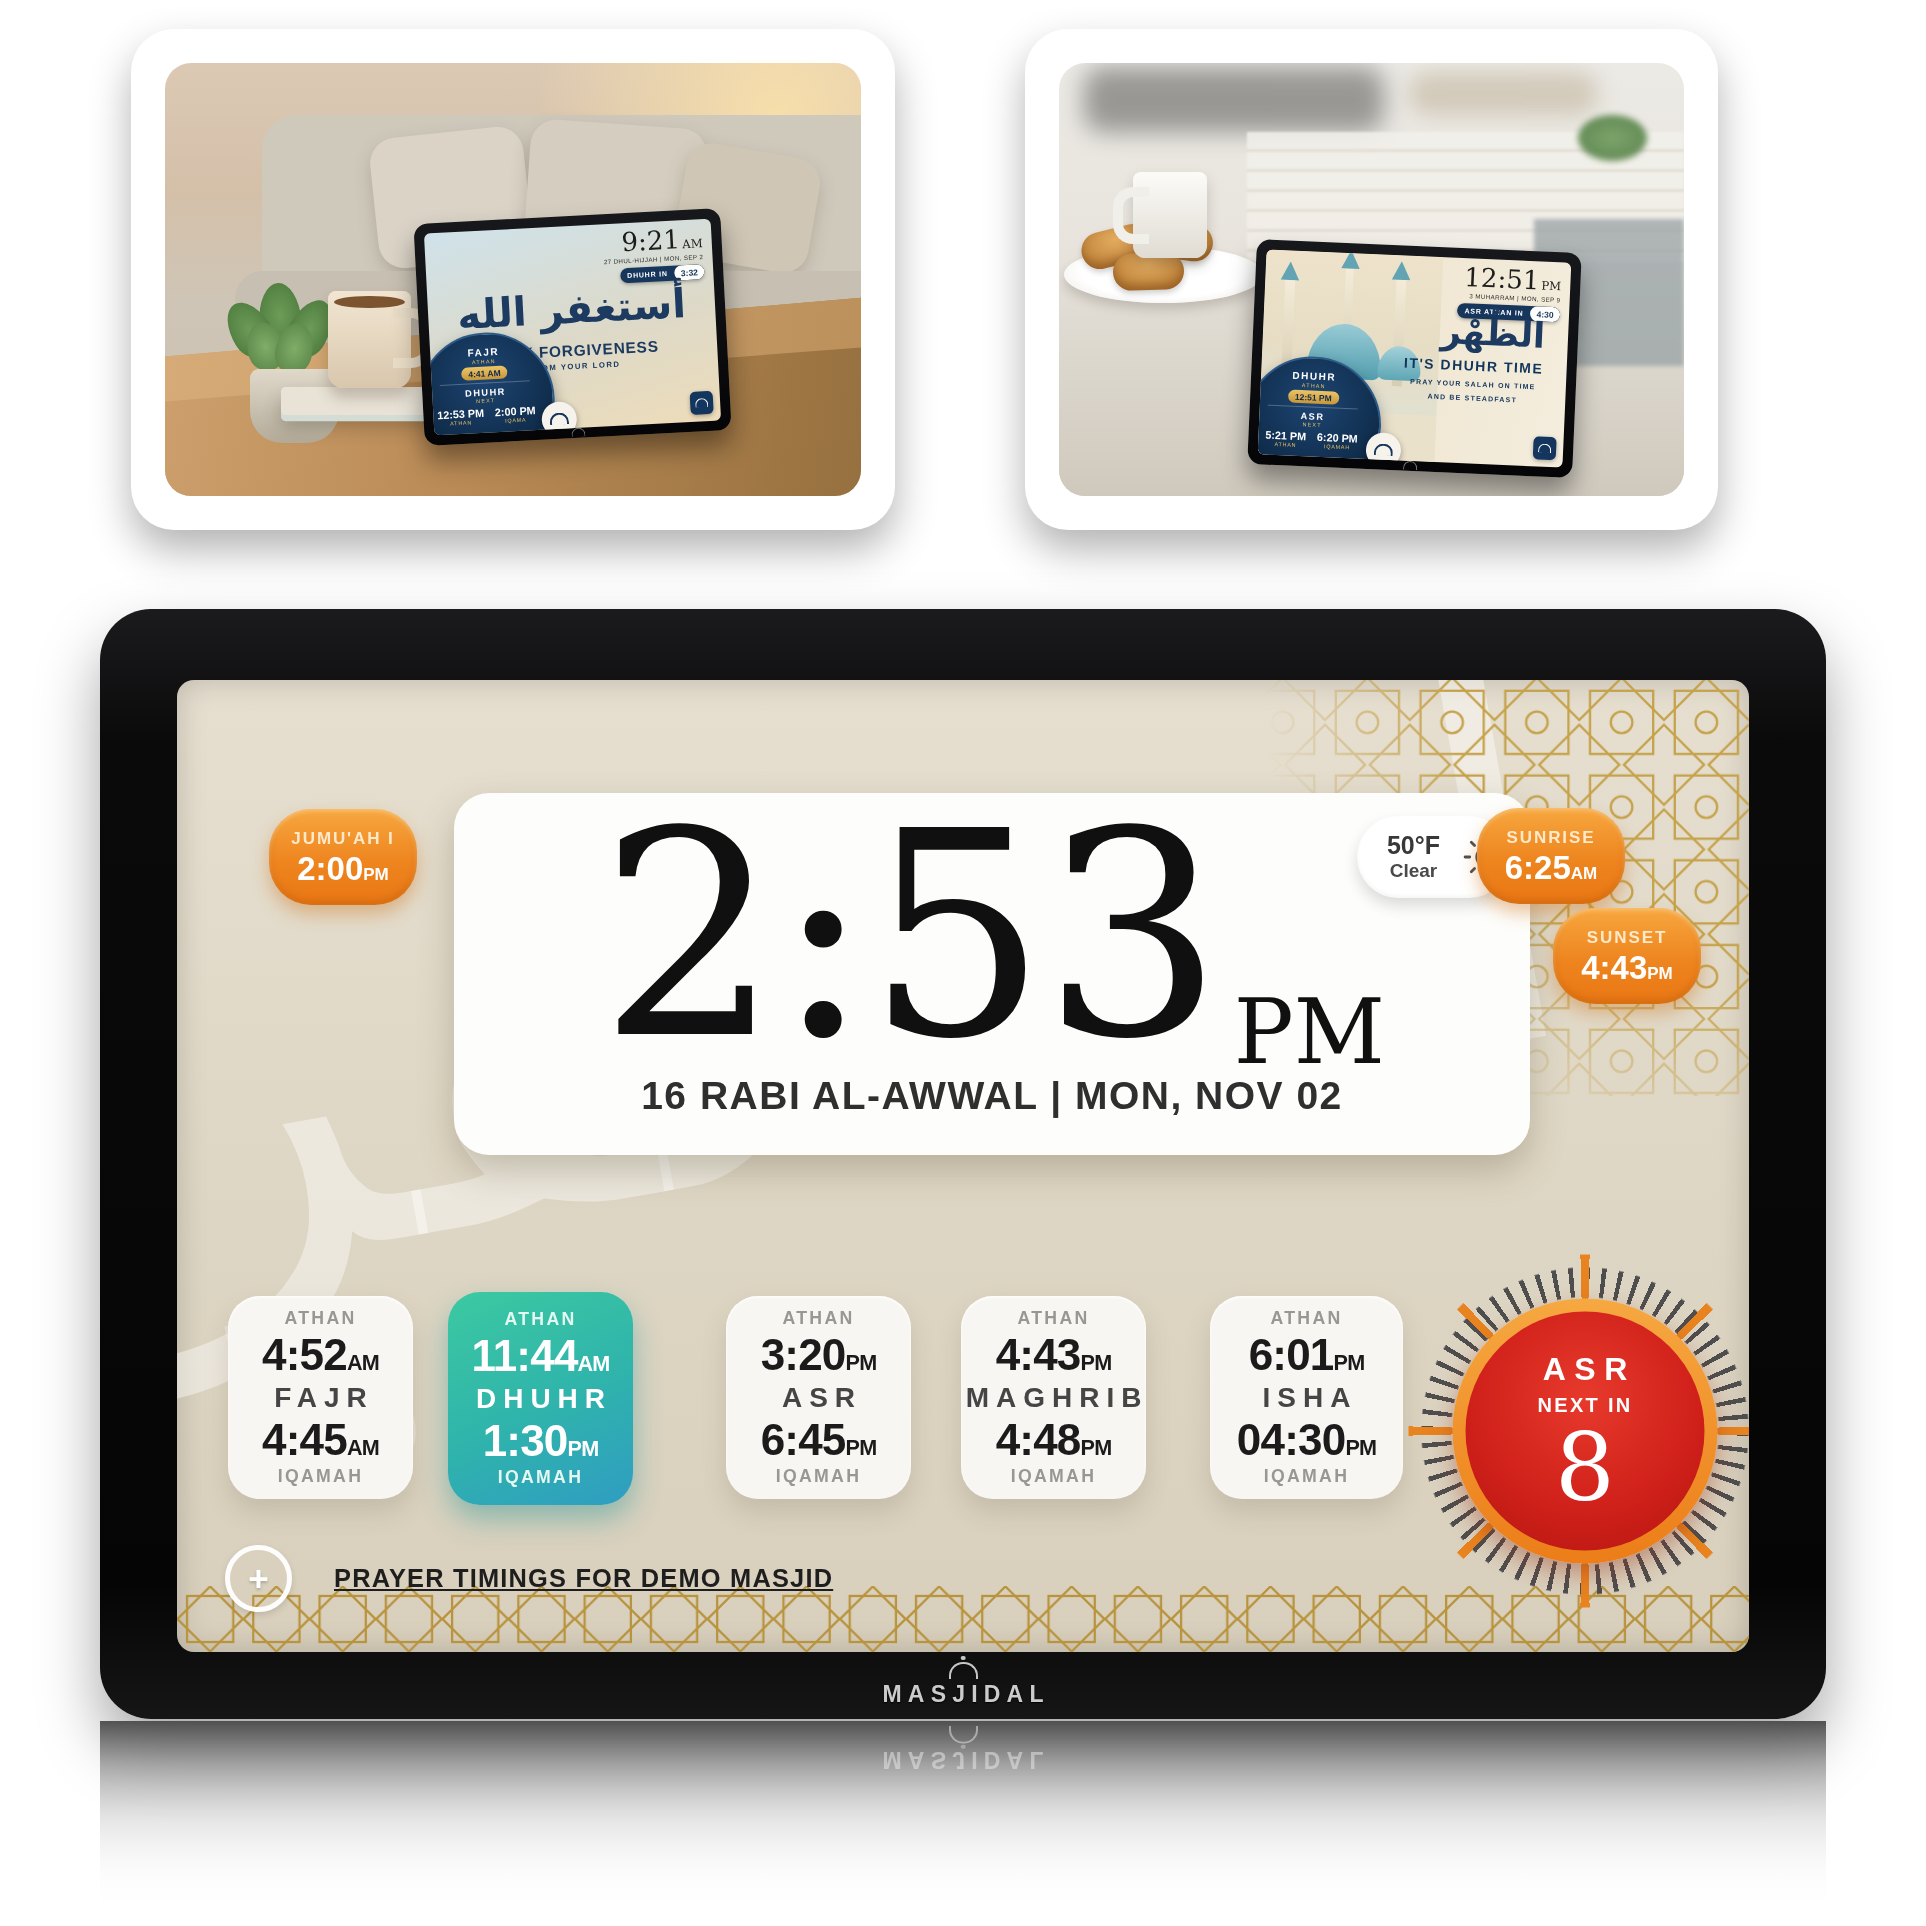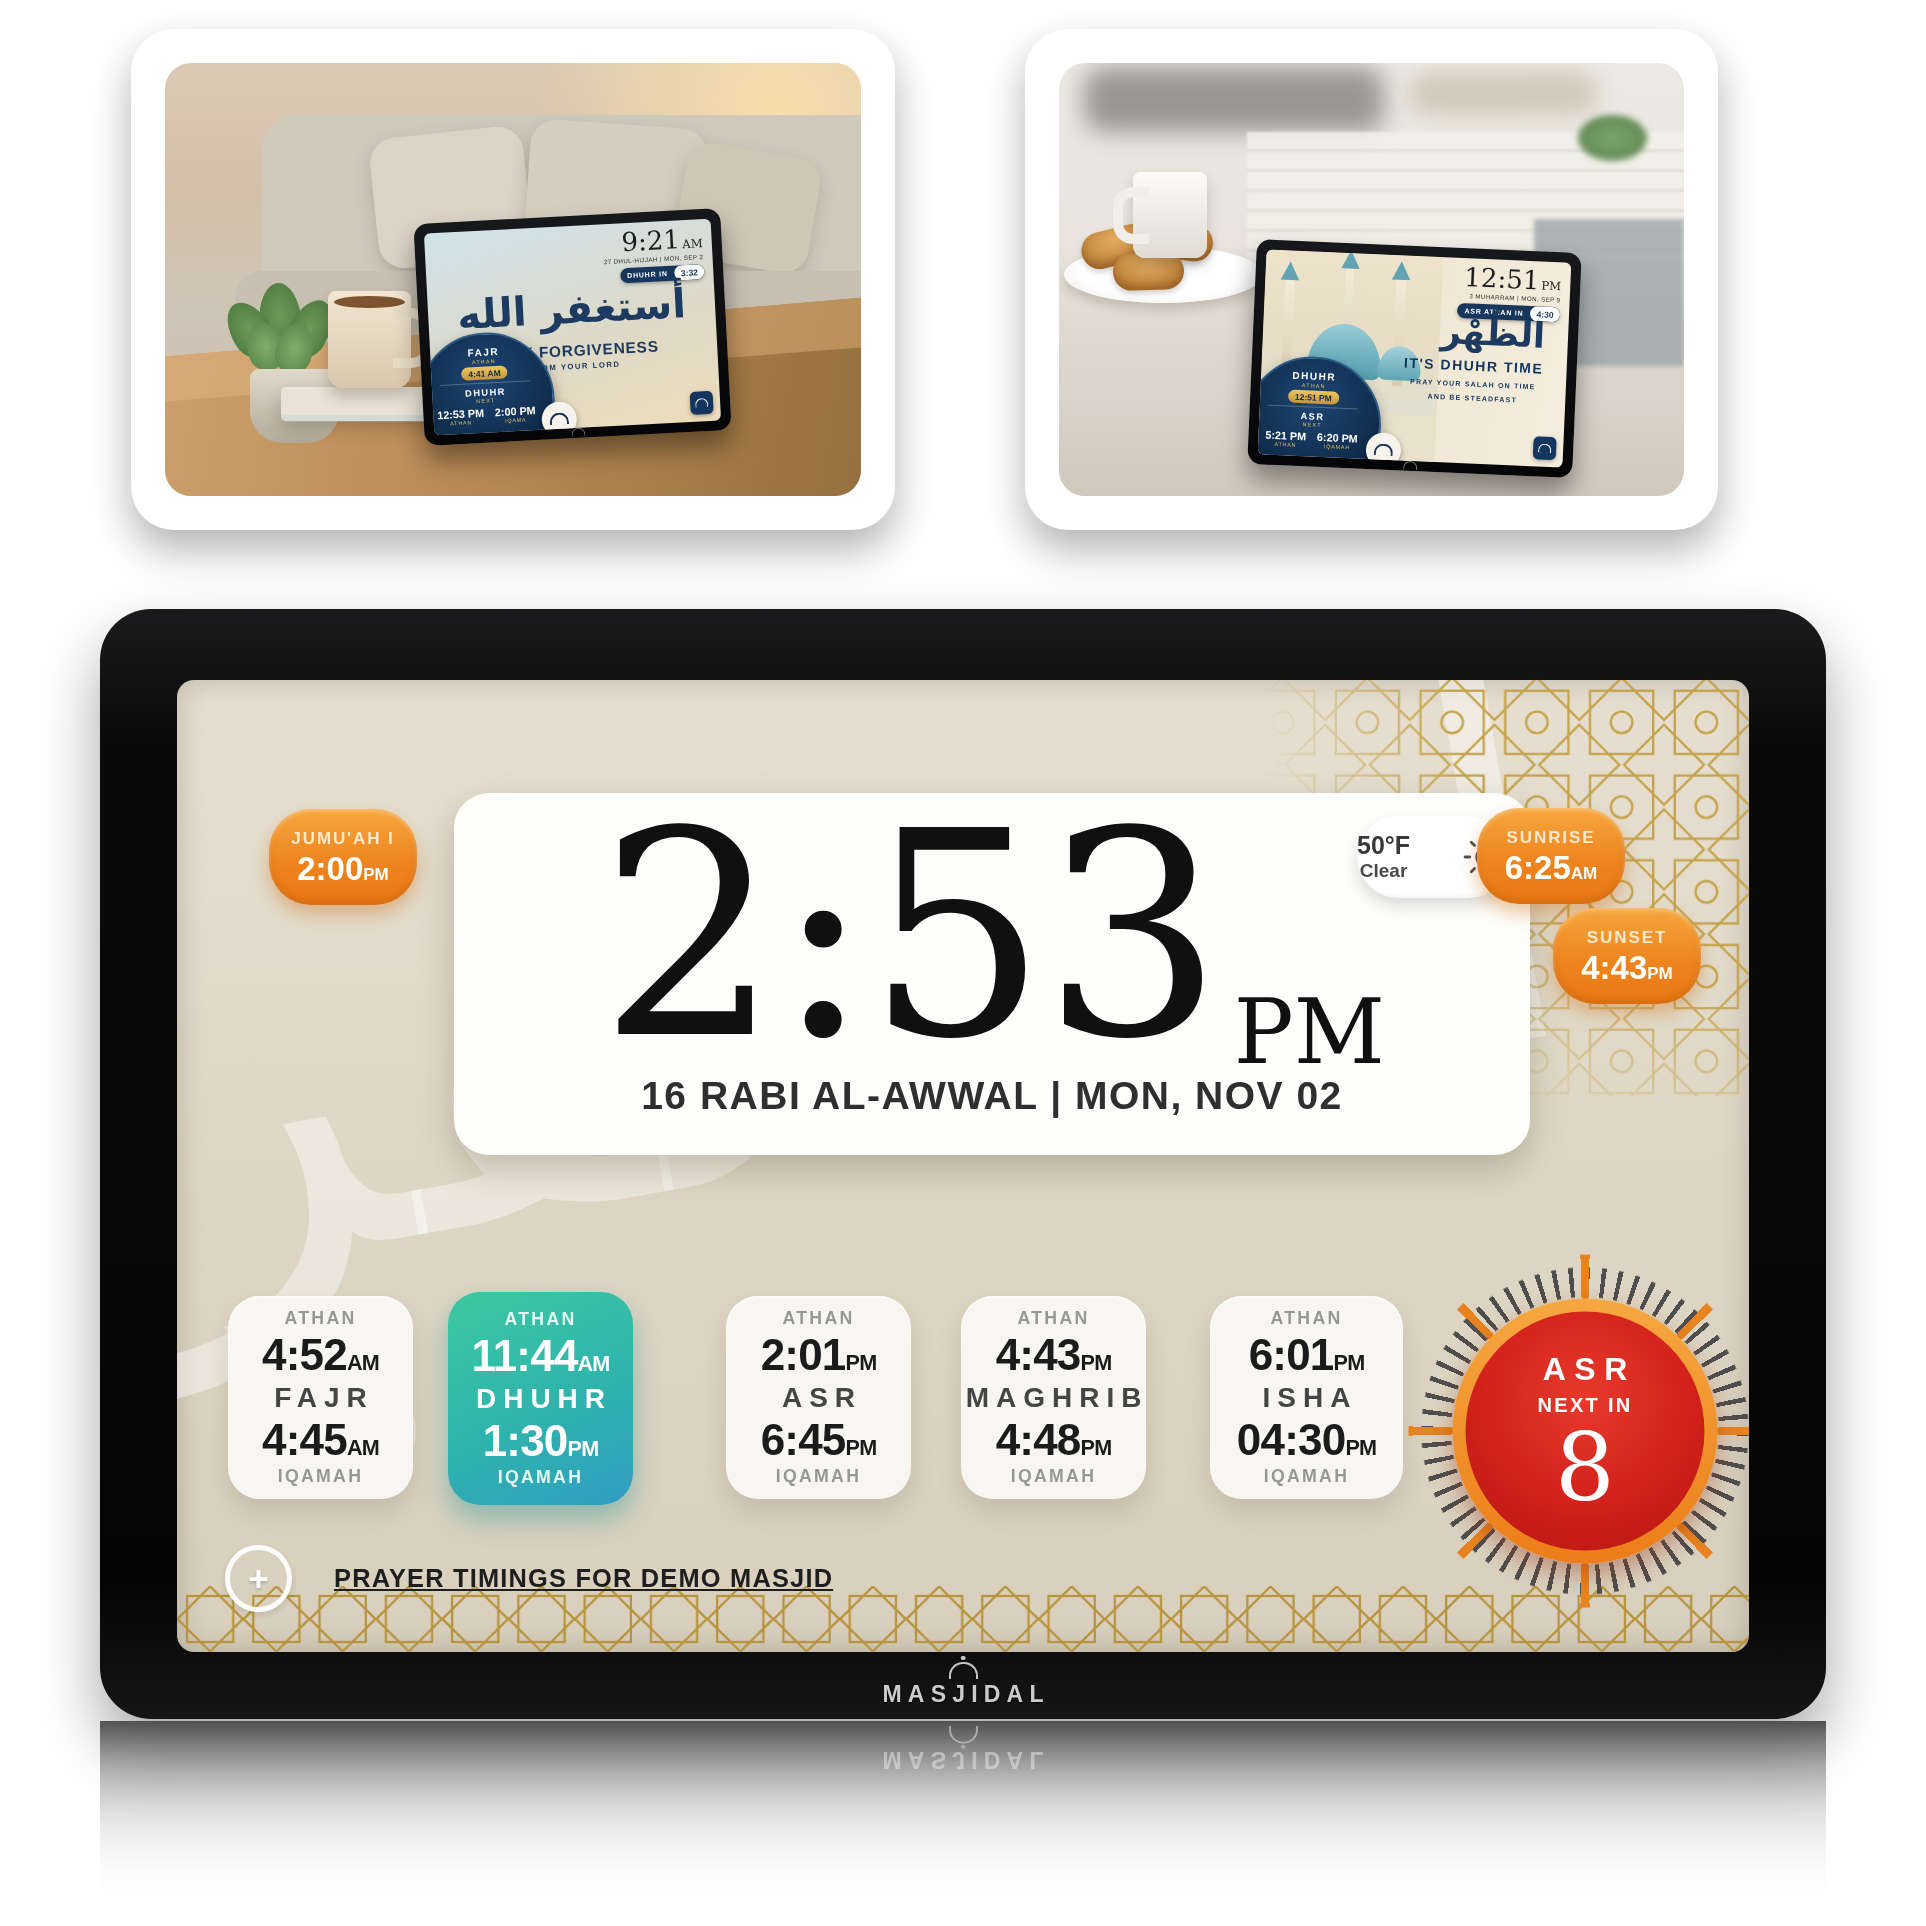--- a/index.html
+++ b/index.html
@@ -150,21 +150,21 @@
   .clock-card{position:absolute;left:277px;top:113px;width:1076px;height:362px;background:#fdfdfb;border-radius:35px;
               box-shadow:0 15.4px 35px rgba(95,85,60,.30);}
   .clk-row{position:absolute;left:0;right:0;top:-4.6px;text-align:center;color:#101010;}
   .clk-inline{display:inline-flex;align-items:flex-end;}
   .clk-time{font-family:"DejaVu Serif",serif;font-size:284px;line-height:1.04;letter-spacing:-4.6px;}
   .clk-mer{font-family:"DejaVu Serif",serif;font-size:89px;margin-left:15.4px;}
   .clk-date{position:absolute;left:0;right:0;bottom:37px;text-align:center;font-size:39px;font-weight:bold;
             letter-spacing:1.5px;color:#2f2f2f;}
   .weather{position:absolute;top:23px;right:20px;width:153px;height:82px;background:#ffffff;border-radius:42px;
            box-shadow:0 7.7px 15.4px rgba(0,0,0,.14),inset 0 -2.3px 4.6px rgba(0,0,0,.04);
-           display:flex;align-items:center;justify-content:space-between;gap:10px;}
+           display:flex;align-items:center;justify-content:flex-end;gap:22px;}
   .w-col{text-align:center;}
   .w-temp{font-size:25px;font-weight:bold;color:#383838;line-height:1.1;}
   .w-cond{font-size:19px;font-weight:bold;color:#4a4a4a;}
 
   .pcard{position:absolute;top:616px;width:185px;height:203px;background:#f8f6f2;border-radius:32px;
          box-shadow:0 12.3px 25px rgba(100,90,70,.18),inset 0 1.5px 3.1px rgba(255,255,255,.9);
          display:flex;flex-direction:column;align-items:center;justify-content:center;gap:3.1px;color:#1b1b1b;}
   .pc-lbl{font-size:17.7px;font-weight:bold;color:#979793;letter-spacing:2.3px;}
   .pc-time{font-size:44px;font-weight:bold;letter-spacing:-0.8px;line-height:1.05;}
   .pc-mer{font-size:21.6px;font-weight:bold;}
@@ -424,21 +424,21 @@
       <div class="pcard hl pc-dhuhr">
         <span class="pc-lbl">ATHAN</span>
         <span class="pc-time"><span>11:44</span><span class="pc-mer">AM</span></span>
         <span class="pc-name">DHUHR</span>
         <span class="pc-time"><span>1:30</span><span class="pc-mer">PM</span></span>
         <span class="pc-lbl">IQAMAH</span>
       </div>
 
       <div class="pcard pc-asr">
         <span class="pc-lbl">ATHAN</span>
-        <span class="pc-time"><span>2:01</span><span class="pc-mer">PM</span></span>
+        <span class="pc-time"><span>3:20</span><span class="pc-mer">PM</span></span>
         <span class="pc-name">ASR</span>
         <span class="pc-time"><span>6:45</span><span class="pc-mer">PM</span></span>
         <span class="pc-lbl">IQAMAH</span>
       </div>
 
       <div class="pcard pc-maghrib">
         <span class="pc-lbl">ATHAN</span>
         <span class="pc-time"><span>4:43</span><span class="pc-mer">PM</span></span>
         <span class="pc-name">MAGHRIB</span>
         <span class="pc-time"><span>4:48</span><span class="pc-mer">PM</span></span>

